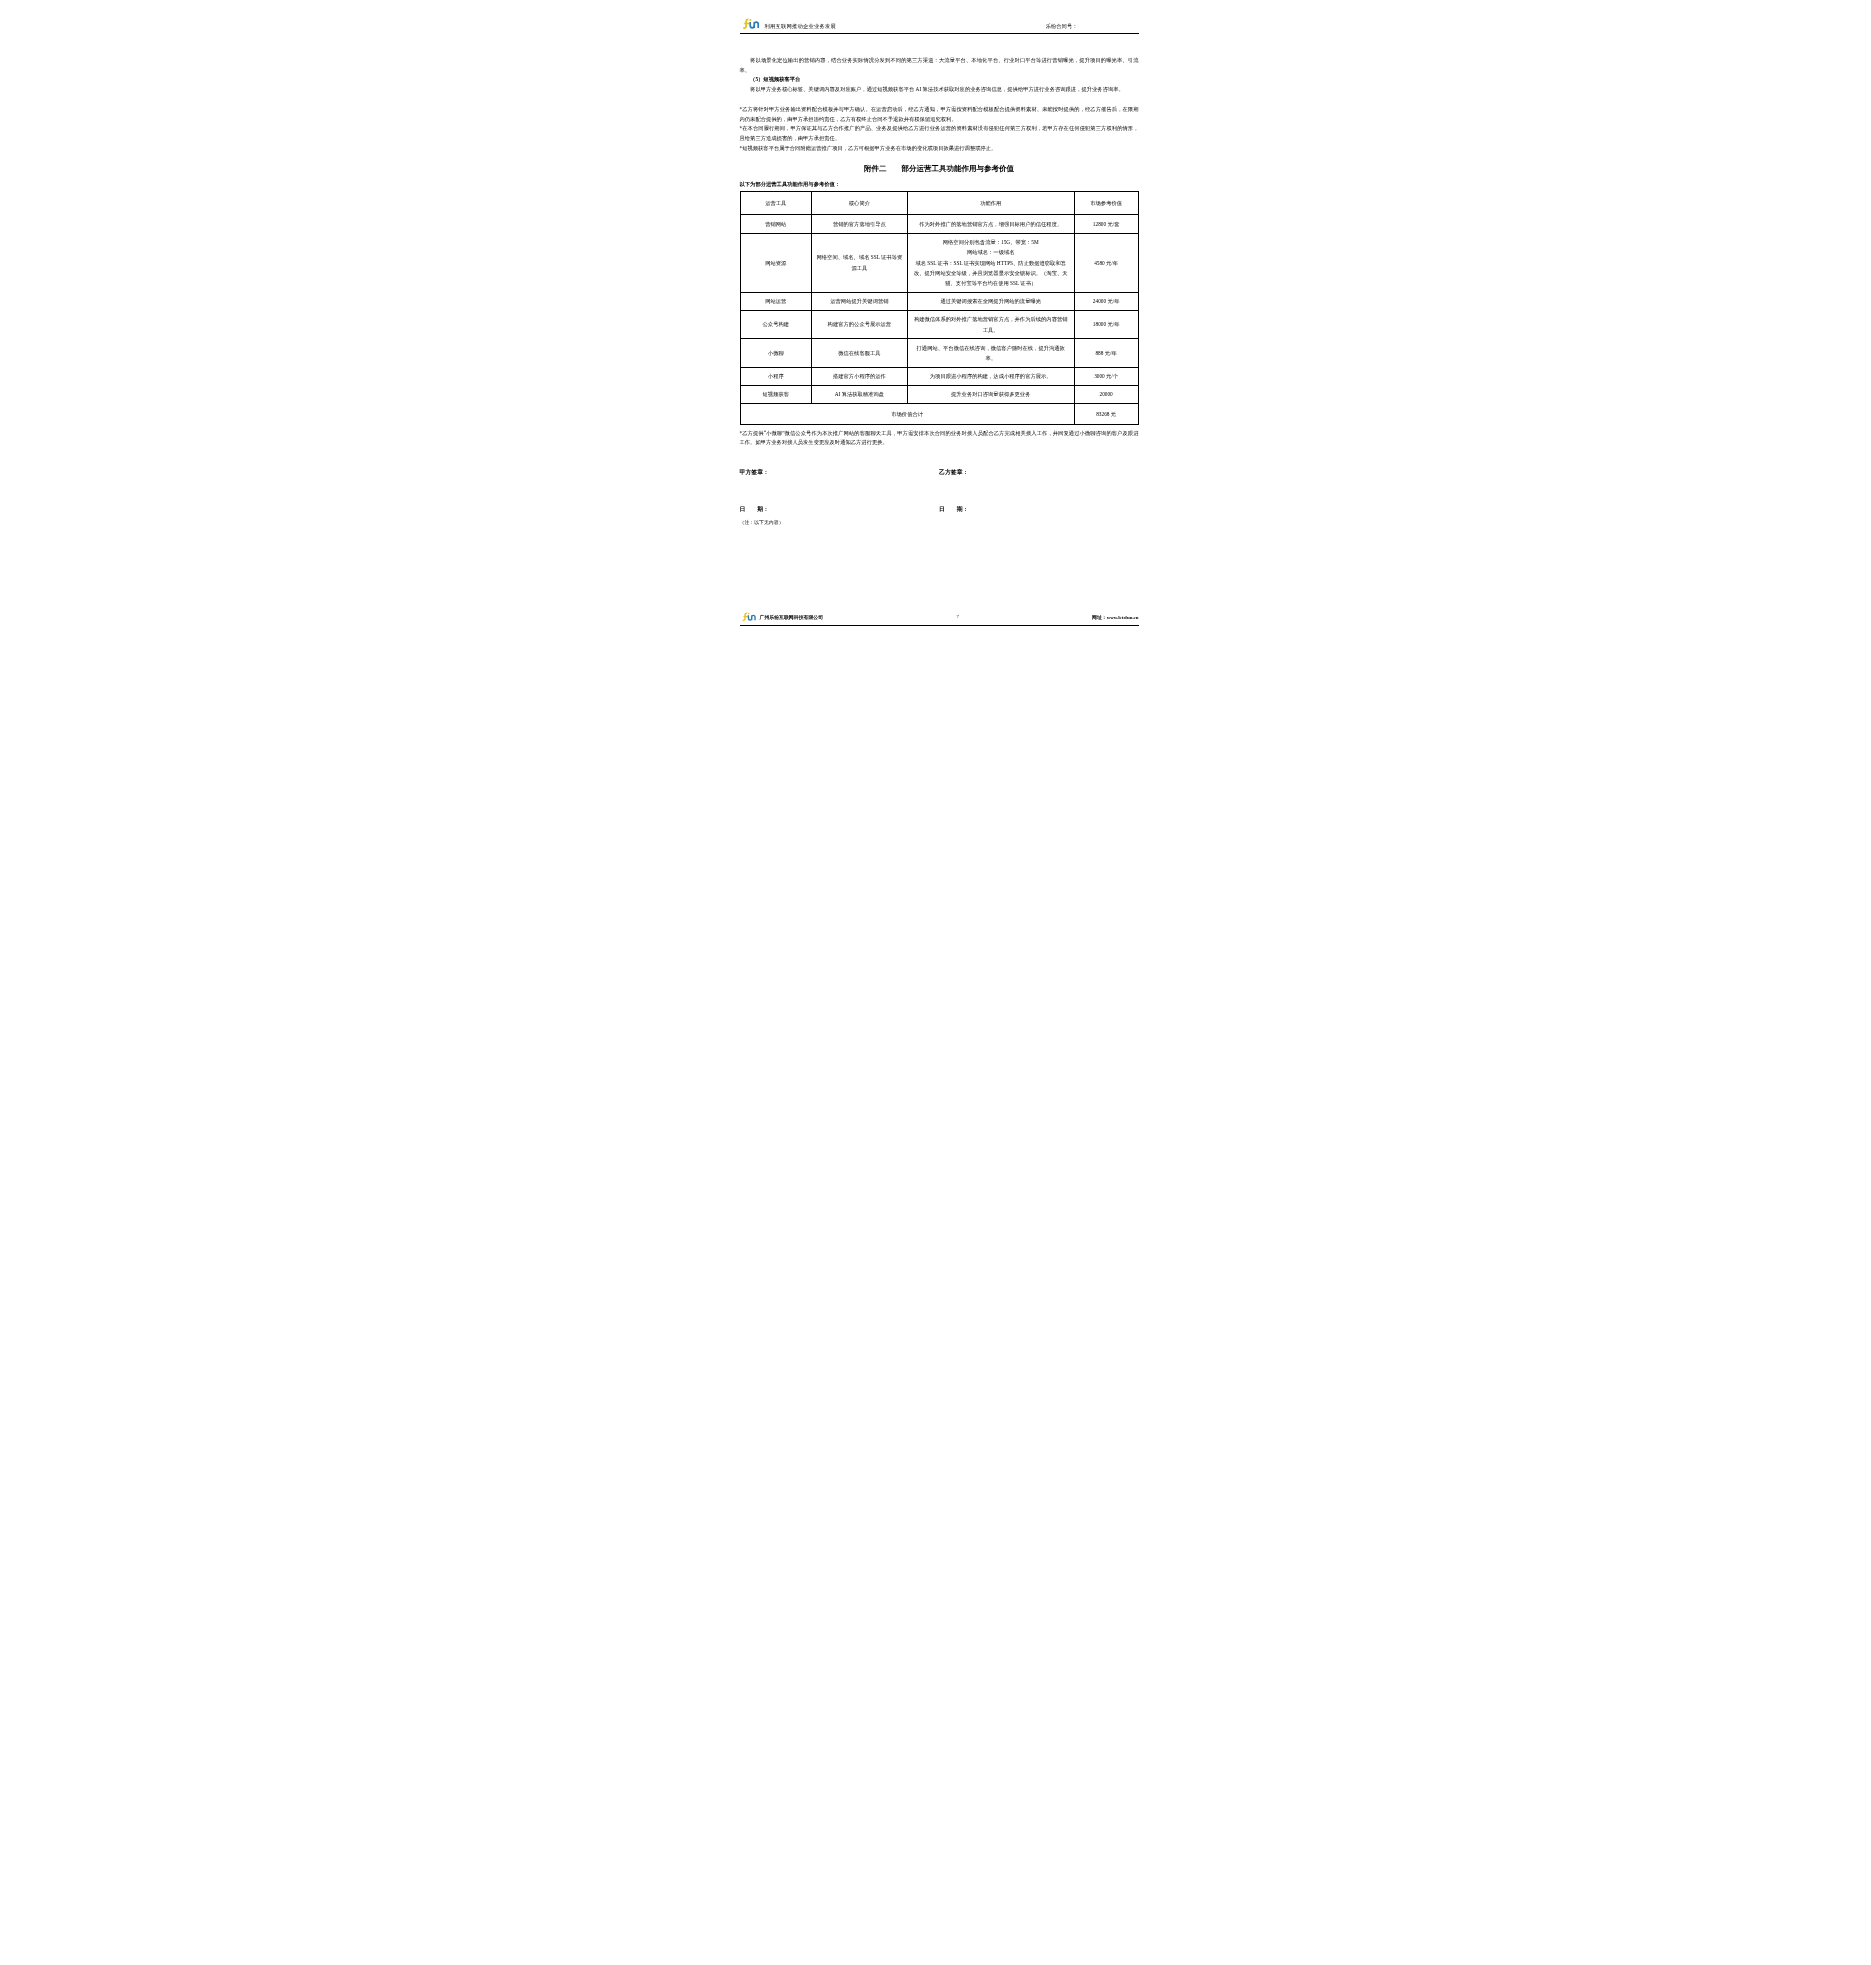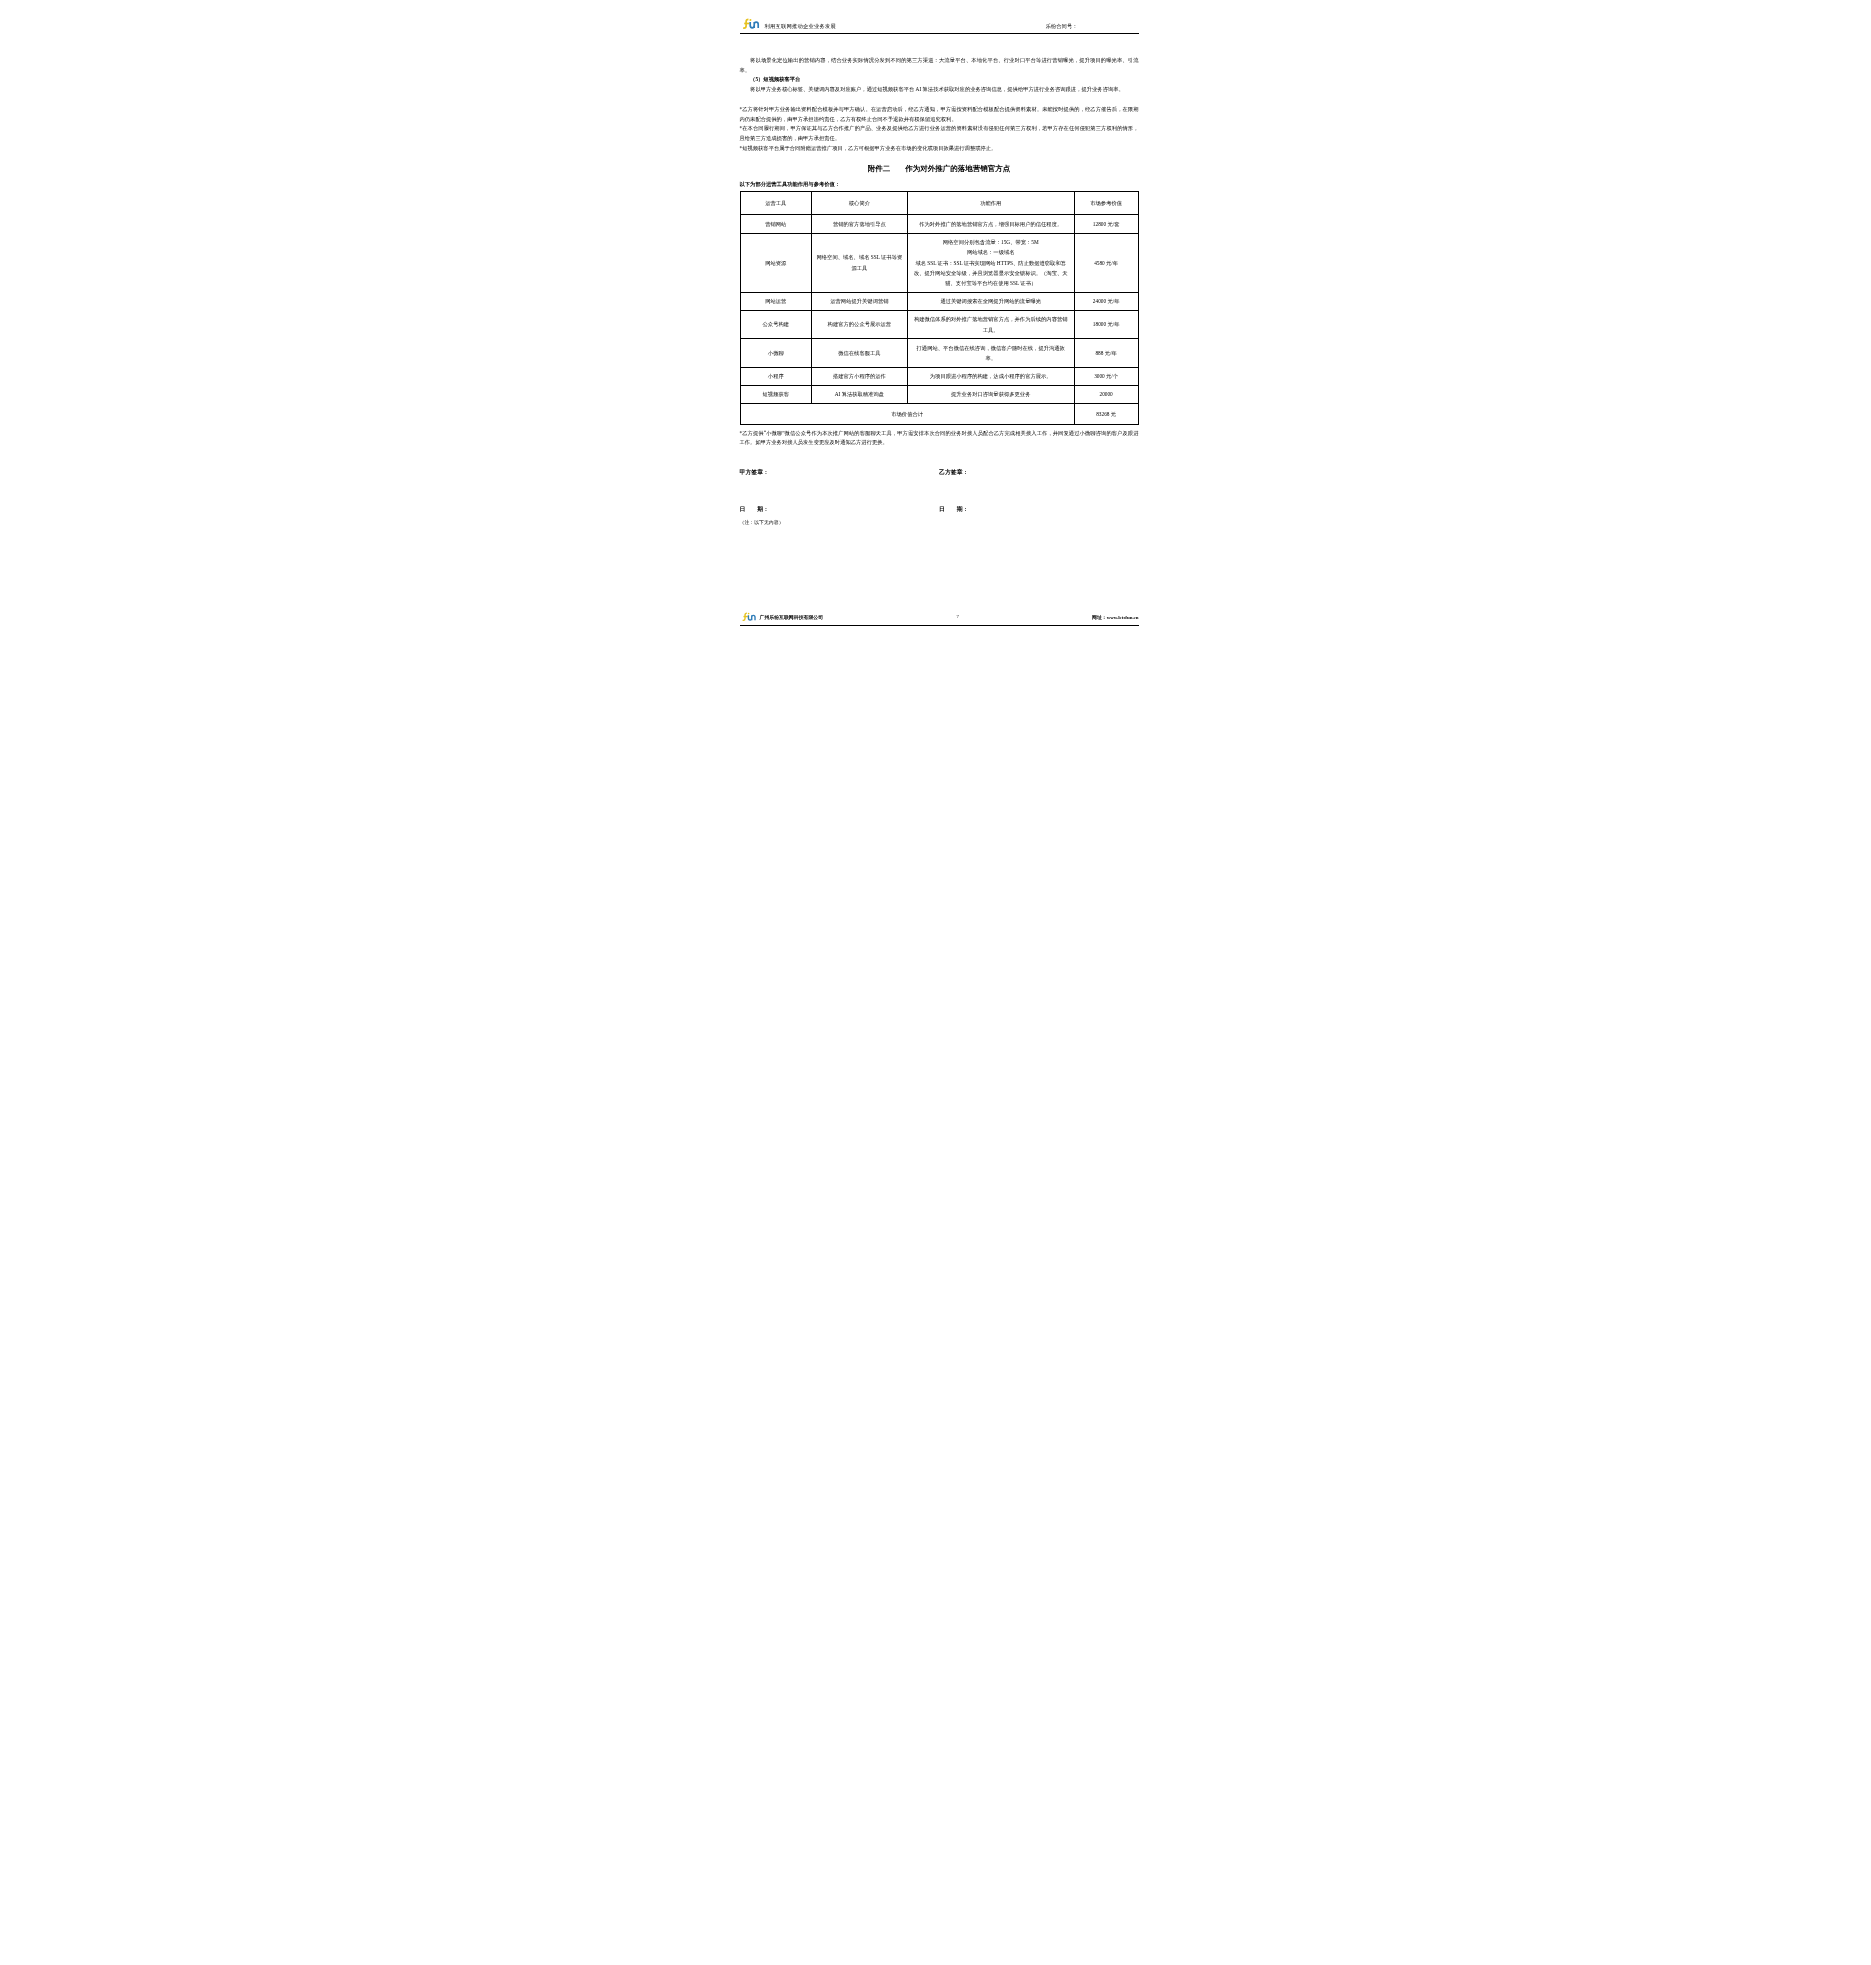--- a/index.html
+++ b/index.html
@@ -96,21 +96,21 @@
   <div class="main">
 
     <p class="para first">将以场景化定位输出的营销内容，结合业务实际情况分发到不同的第三方渠道：大流量平台、本地化平台、行业对口平台等进行营销曝光，提升项目的曝光率、引流率。</p>
     <p class="h5">（5）短视频获客平台</p>
     <p class="para">将以甲方业务核心标签、关键词内容及对应账户，通过短视频获客平台 AI 算法技术获取对应的业务咨询信息，提供给甲方进行业务咨询跟进，提升业务咨询率。</p>
     <div class="blank"></div>
     <p class="note">*乙方将针对甲方业务输出资料配合模板并与甲方确认。在运营启动后，经乙方通知，甲方需按资料配合模板配合提供资料素材。未能按时提供的，经乙方催告后，在限期内仍未配合提供的，由甲方承担违约责任，乙方有权终止合同不予退款并有权保留追究权利。</p>
     <p class="note">*在本合同履行期间，甲方保证其与乙方合作推广的产品、业务及提供给乙方进行业务运营的资料素材没有侵犯任何第三方权利，若甲方存在任何侵犯第三方权利的情形，且给第三方造成损害的，由甲方承担责任。</p>
     <p class="note">*短视频获客平台属于合同附赠运营推广项目，乙方可根据甲方业务在市场的变化或项目效果进行调整或停止。</p>
 
-    <h2 class="att-title">附件二　　作为对外推广的落地营销官方点</h2>
+    <h2 class="att-title">附件二　　部分运营工具功能作用与参考价值</h2>
     <p class="tbl-intro">以下为部分运营工具功能作用与参考价值：</p>
 
     <table class="pricing">
       <colgroup>
           <col style="width:18%">
           <col style="width:24%">
           <col style="width:42%">
           <col style="width:16%">
         </colgroup>
       <thead>

